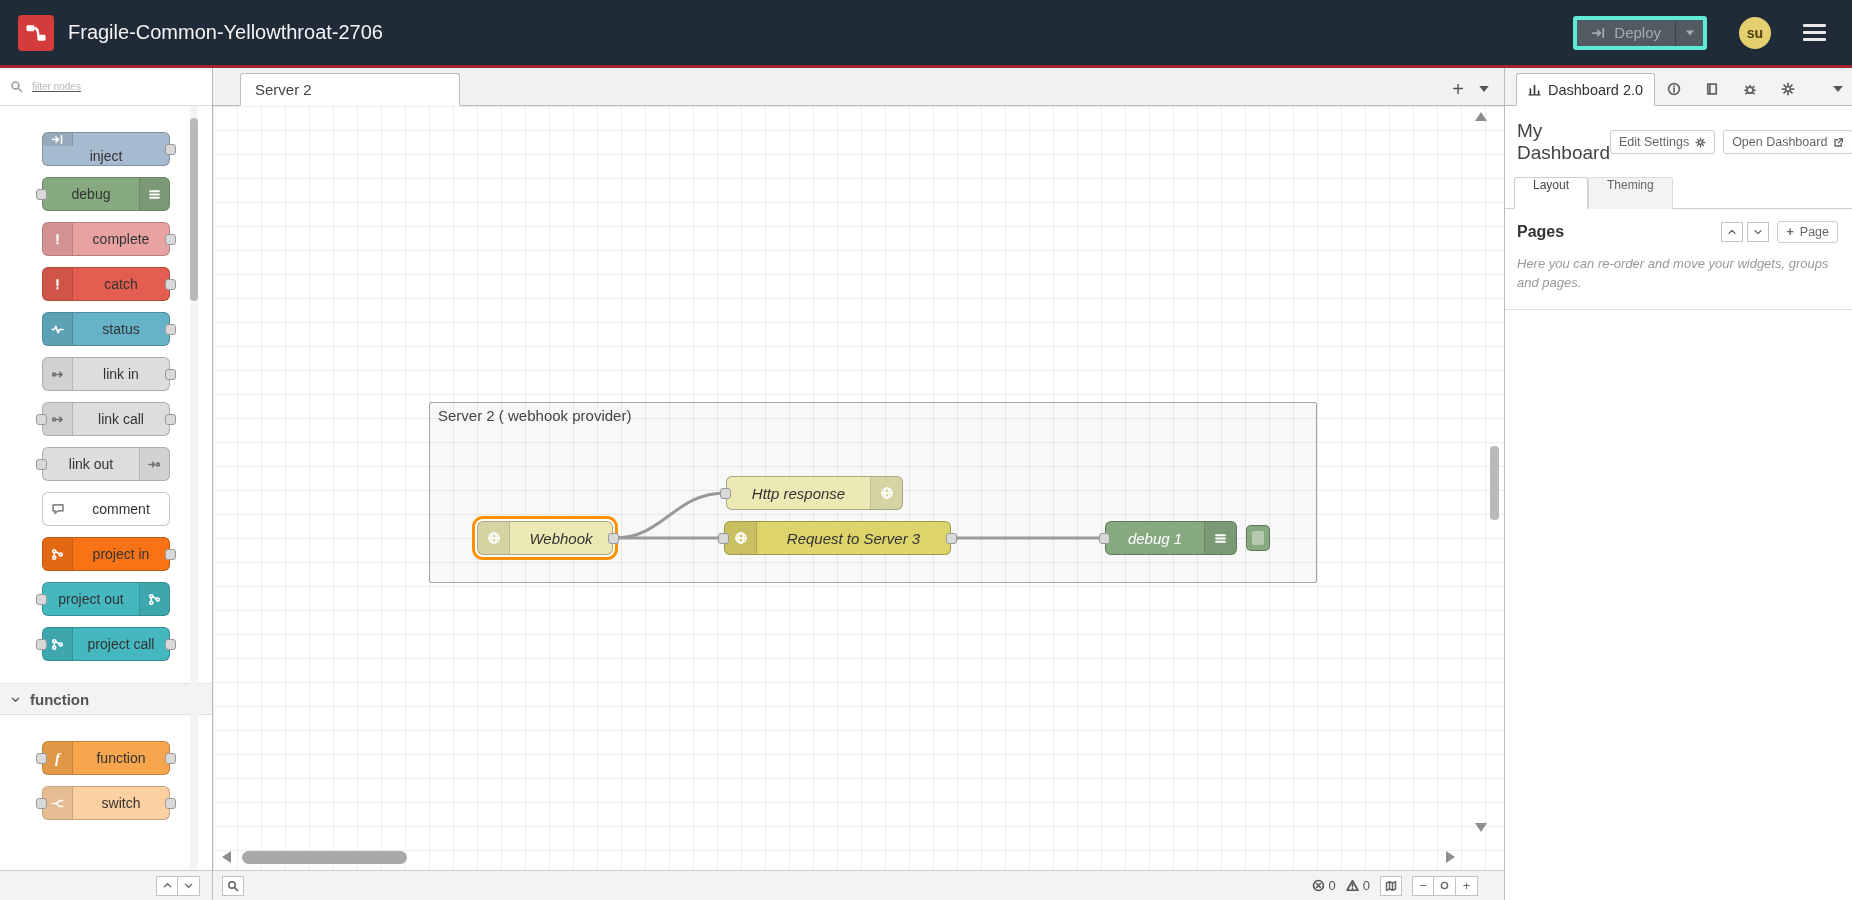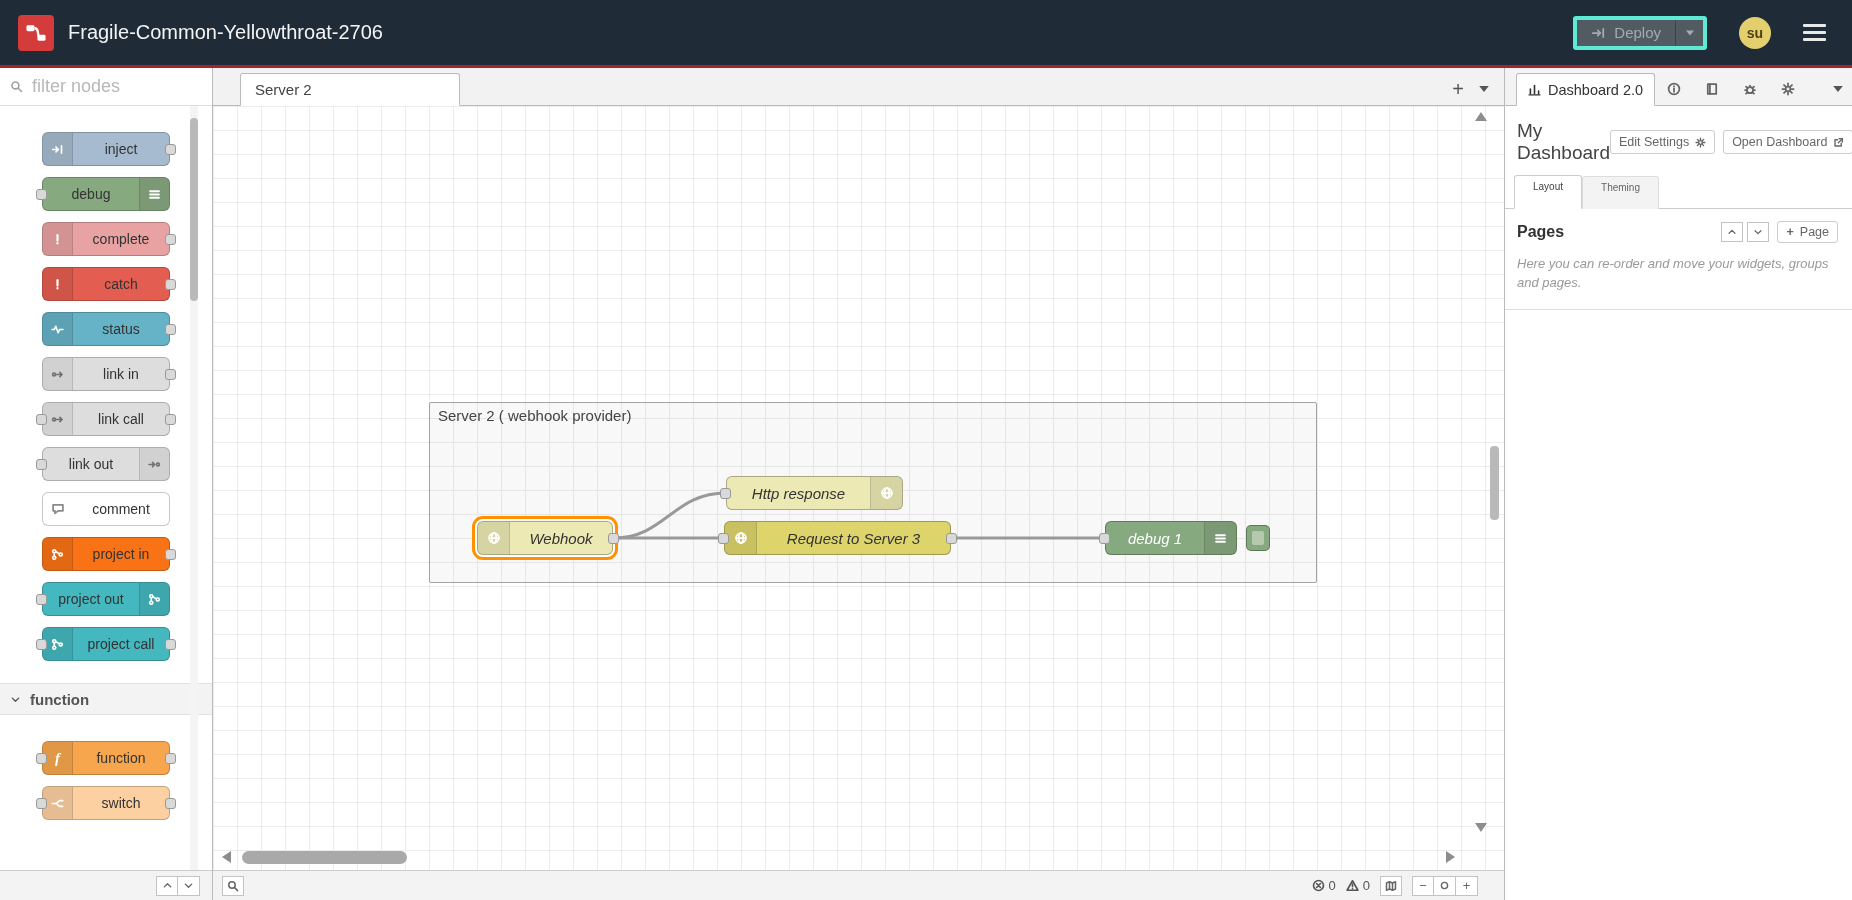--- a/index.html
+++ b/index.html
@@ -20,21 +20,21 @@
   .burger span{display:block;width:23px;height:3px;background:#e8e8e8;border-radius:1px;}
 
   
   .main{flex:1;display:flex;min-height:0;}
   .leftcol{width:213px;flex:0 0 auto;display:flex;flex-direction:column;border-right:1px solid #bbb;background:#fff;}
   .workspace{flex:1;display:flex;flex-direction:column;min-width:0;}
   .sidebar{width:348px;flex:0 0 auto;border-left:1px solid #bbb;display:flex;flex-direction:column;background:#fff;}
 
   
   .palette-search{height:38px;flex:0 0 auto;display:flex;align-items:center;gap:7px;padding:0 10px;background:#fff;border-bottom:1px solid #ddd;color:#a0a0a0;}
-  .palette-search input{border:none;outline:none;flex:1;min-width:0;font-size:18px;font-family:inherit;color:#555;background:transparent;}
+  .palette-search input{border:none;outline:none;flex:1;min-width:0;font-size:10px;font-family:inherit;color:#555;background:transparent;text-decoration:underline;}
   .palette-search input::placeholder{color:#b8b8b8;}
   .palette-body{flex:1;position:relative;overflow:hidden;background:#fff;}
   .pcat{height:32px;background:#f3f3f3;border-top:1px solid #e2e2e2;border-bottom:1px solid #e2e2e2;display:flex;align-items:center;gap:9px;padding:0 10px;font-size:15px;font-weight:bold;color:#555;cursor:pointer;}
   .pcat.first{margin-top:8px;}
   .pcat.second{margin-top:22px;}
   .pnodes{padding-top:26px;}
   .pnode{position:relative;width:128px;height:34px;margin:0 auto 11px;cursor:pointer;}
   .pbody{display:flex;height:100%;border:1px solid rgba(0,0,0,.22);border-radius:6px;overflow:hidden;align-items:stretch;}
   .icon-block{width:30px;flex:0 0 auto;display:flex;align-items:center;justify-content:center;background:rgba(0,0,0,.09);color:#fff;}
   .icon-block.lft{border-right:1px solid rgba(0,0,0,.12);}
@@ -96,21 +96,21 @@
   .side-tabs{height:38px;flex:0 0 auto;background:#f3f3f3;border-bottom:1px solid #bbb;display:flex;align-items:flex-end;}
   .stab-active{height:33px;margin-left:11px;margin-bottom:-1px;background:#fff;border:1px solid #bbb;border-bottom:1px solid #fff;border-radius:3px 3px 0 0;display:flex;align-items:center;gap:7px;padding:0 11px;font-size:14.5px;color:#333;cursor:pointer;}
   .stab-ic{width:38px;height:32px;display:flex;align-items:center;justify-content:center;color:#666;cursor:pointer;}
   .side-caret{margin-left:auto;margin-right:8px;color:#555;cursor:pointer;display:flex;align-items:center;height:32px;}
   .side-content{flex:1;background:#fff;padding-top:8px;}
   .dash-head{display:flex;align-items:center;padding:6px 14px 6px 12px;}
   .dash-title{font-size:19px;color:#444;flex:1;}
   .minibtn{height:24px;border:1px solid #ccc;background:#fff;border-radius:3px;color:#666;font-size:12.5px;display:inline-flex;align-items:center;gap:6px;padding:0 8px;cursor:pointer;white-space:nowrap;}
   .dash-head .minibtn + .minibtn{margin-left:8px;}
   .ltabs{margin-top:6px;display:flex;align-items:flex-end;border-bottom:1px solid #ccc;padding-left:9px;height:33px;}
-  .ltab{height:32px;margin-bottom:-1px;display:flex;align-items:flex-end;padding:16px 18px;font-size:10px;color:#444;cursor:pointer;}
+  .ltab{height:32px;margin-bottom:-1px;display:flex;align-items:flex-start;padding:0 18px;font-size:12px;color:#444;cursor:pointer;}
   .ltab.on{background:#fff;border:1px solid #ccc;border-bottom:1px solid #fff;border-radius:3px 3px 0 0;}
   .ltab.off{background:#f3f3f3;border:1px solid #ddd;border-bottom:none;border-radius:3px 3px 0 0;color:#666;}
   .pages-row{display:flex;align-items:center;padding:12px 14px 4px 12px;}
   .pages-title{font-size:16px;font-weight:bold;color:#333;flex:1;}
   .pages-btns{display:flex;align-items:center;gap:4px;}
   .help{margin:8px 14px 0 12px;font-size:13px;font-style:italic;color:#999;line-height:1.45;}
   .sdivider{border-top:1px solid #ddd;margin-top:16px;}
 
   
   .ic *{stroke:currentColor;fill:none;stroke-width:1.5;stroke-linecap:round;stroke-linejoin:round;}
@@ -169,21 +169,21 @@
             </svg>
         </span>
         <input placeholder="filter nodes" style="">
       </div>
 
       <div class="palette-body">
 
         <div class="pnodes">
 
           <div class="pnode">
-            <div class="pbody" style="background: rgb(166, 187, 207);">
+            <div class="pbody" style="background: rgb(166, 187, 207); flex-direction: column;">
               <span class="icon-block lft">
                 <svg class="ic" width="13" height="13" viewBox="0 0 12 12">
                     <path d="M1.5 6h5"></path>
                     <path d="M4.6 3.8L6.8 6 4.6 8.2"></path>
                     <path d="M9.7 2.5v7"></path>
                   </svg>
               </span>
               <span class="plabel">inject</span>
             </div>
             <span class="port pr"></span>

